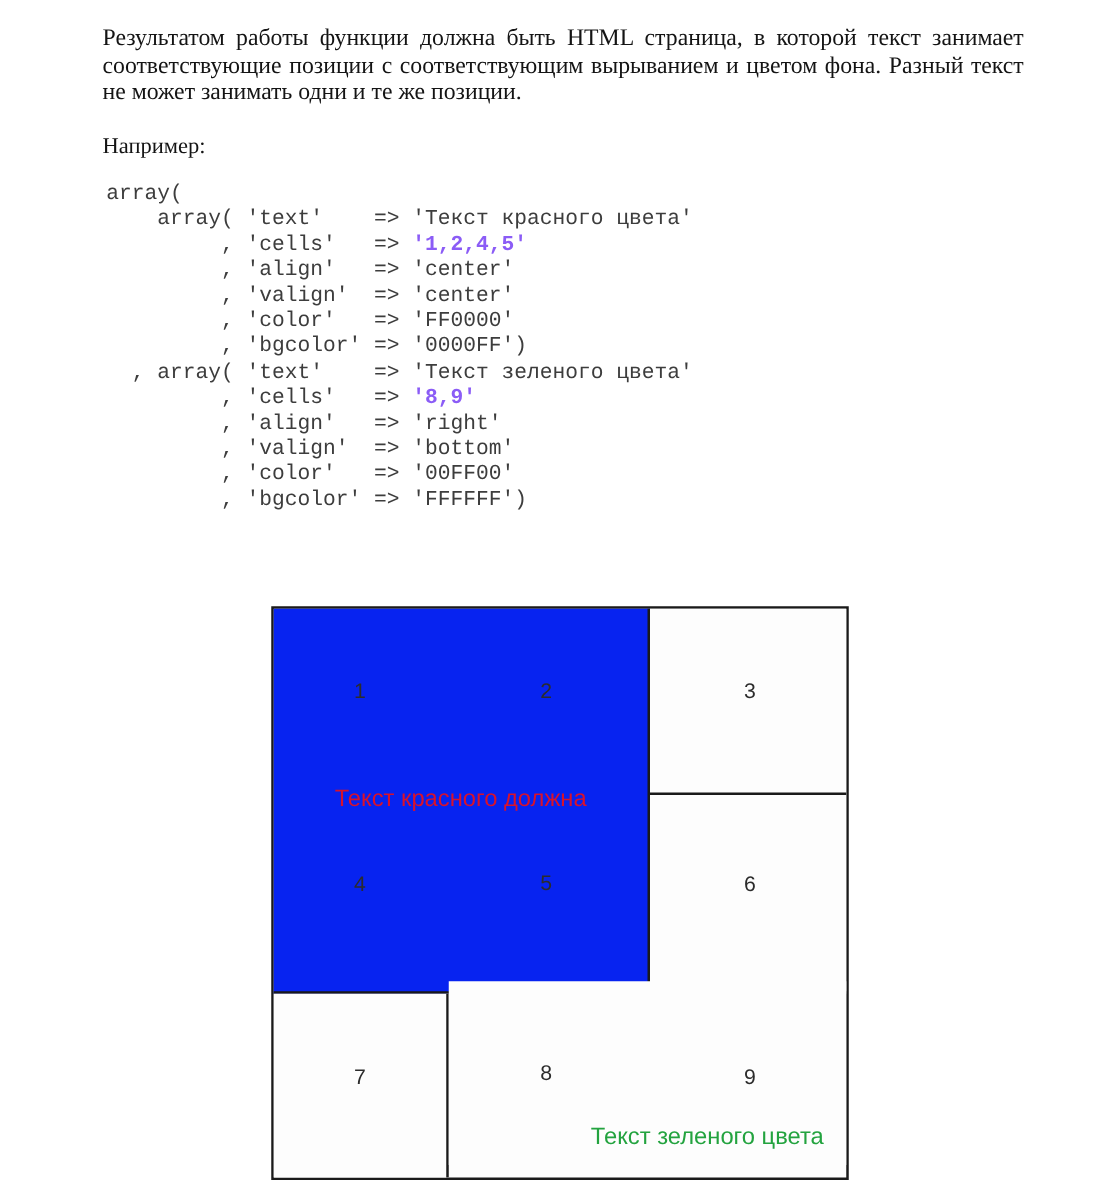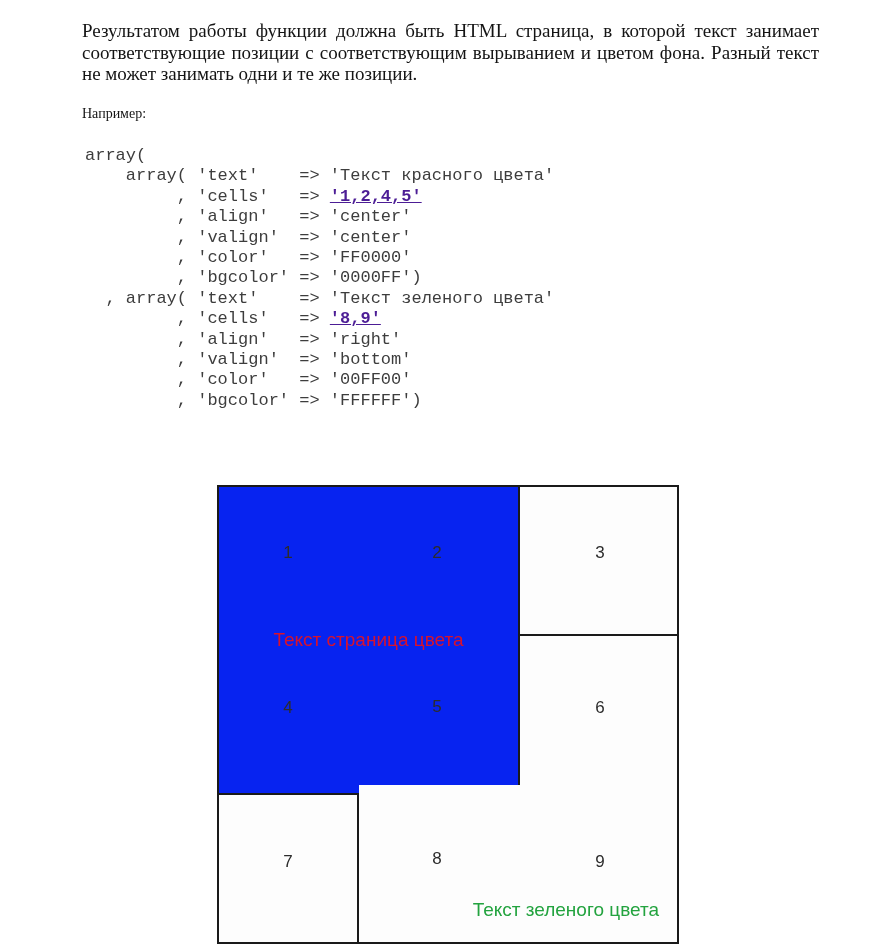--- a/index.html
+++ b/index.html
@@ -18,38 +18,37 @@
     left: 82px; top: 20px;
     width: 737px;
     font-size: 19px;
     line-height: 21.5px;
     text-align: justify;
     margin: 0;
   }
   .example-label {
     position: absolute;
     left: 82px; top: 106px;
-    font-size: 14px;
+    font-size: 18px;
     margin: 0;
   }
 
   .code-block {
     position: absolute;
     left: 85px; top: 146px;
     margin: 0;
     font-family: "Liberation Mono", monospace;
     font-size: 17px;
     line-height: 20.4px;
     color: #3d3d3d;
   }
   .code-line { white-space: pre; }
   .code-em {
     font-weight: 700;
-    text-decoration: underline;
-    color: #4c1d95;
+    color: #8b5cf6;
   }
 
   .transform-label {
     position: absolute;
     left: 82px; top: 442px;
     width: 790px;
     font-size: 19px;
     margin: 0;
   }
 
@@ -134,21 +133,21 @@
   <p class="intro-para">Результатом работы функции должна быть HTML страница, в которой текст занимает соответствующие позиции с соответствующим вырыванием и цветом фона. Разный текст не может занимать одни и те же позиции.</p>
 
   <p class="example-label">Например:</p>
 
   <pre class="code-block"><div class="code-line"><span>array(</span></div><div class="code-line"><span>    array( 'text'    =&gt; 'Текст красного цвета'</span></div><div class="code-line"><span>         , 'cells'   =&gt; </span><span class="code-em">'1,2,4,5'</span></div><div class="code-line"><span>         , 'align'   =&gt; 'center'</span></div><div class="code-line"><span>         , 'valign'  =&gt; 'center'</span></div><div class="code-line"><span>         , 'color'   =&gt; 'FF0000'</span></div><div class="code-line"><span>         , 'bgcolor' =&gt; '0000FF')</span></div><div class="code-line"><span>  , array( 'text'    =&gt; 'Текст зеленого цвета'</span></div><div class="code-line"><span>         , 'cells'   =&gt; </span><span class="code-em">'8,9'</span></div><div class="code-line"><span>         , 'align'   =&gt; 'right'</span></div><div class="code-line"><span>         , 'valign'  =&gt; 'bottom'</span></div><div class="code-line"><span>         , 'color'   =&gt; '00FF00'</span></div><div class="code-line"><span>         , 'bgcolor' =&gt; 'FFFFFF')</span></div></pre>
 
 
   <div class="grid" style="border-color: rgb(26, 26, 26);">
 
     <div class="cell cell-blue" style="background: rgb(7, 35, 240);">
-      <span class="red-caption" style="color: rgb(216, 18, 44);">Текст страница цвета</span>
+      <span class="red-caption" style="color: rgb(216, 18, 44);">Текст красного должна</span>
     </div>
 
     <div class="cell cell-3"></div>
     <div class="cell cell-6"></div>
     <div class="cell cell-7"></div>
 
     <div class="cell cell-89">
       <span class="green-caption" style="color: rgb(35, 163, 63);">Текст зеленого цвета</span>
     </div>
 

